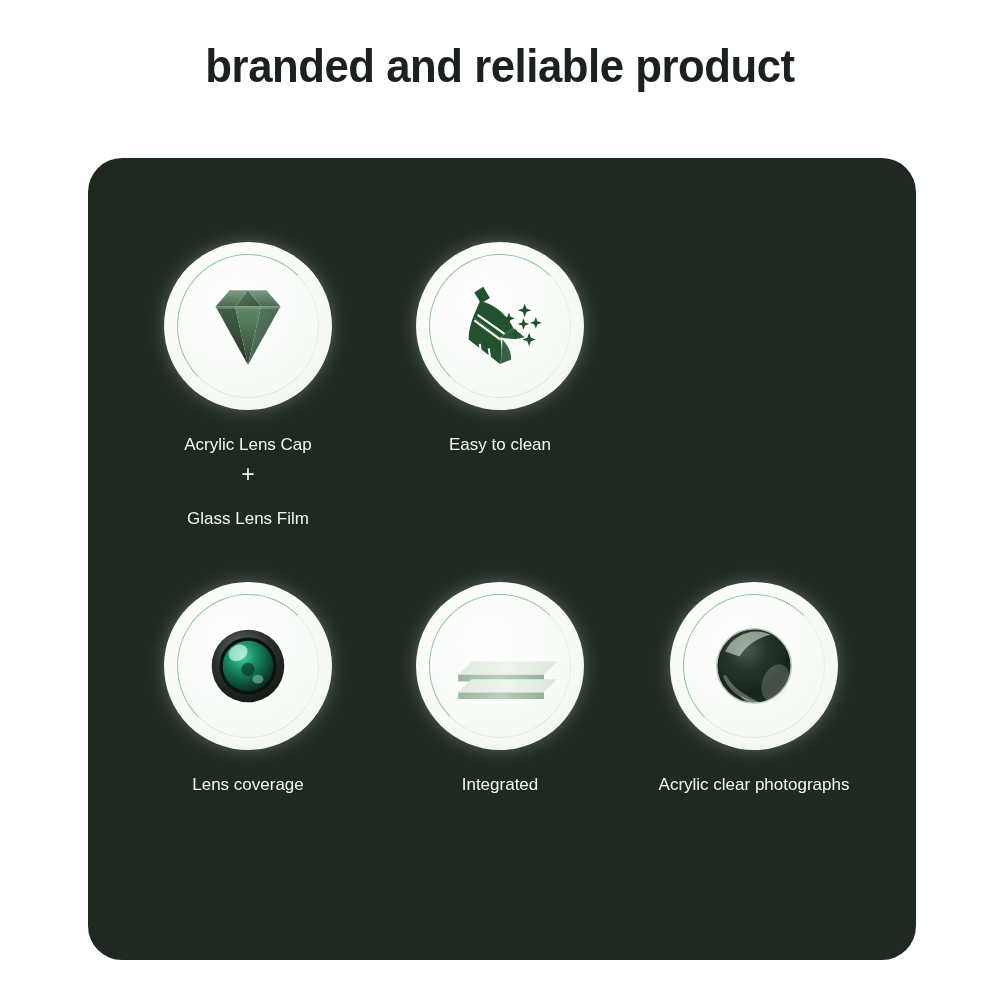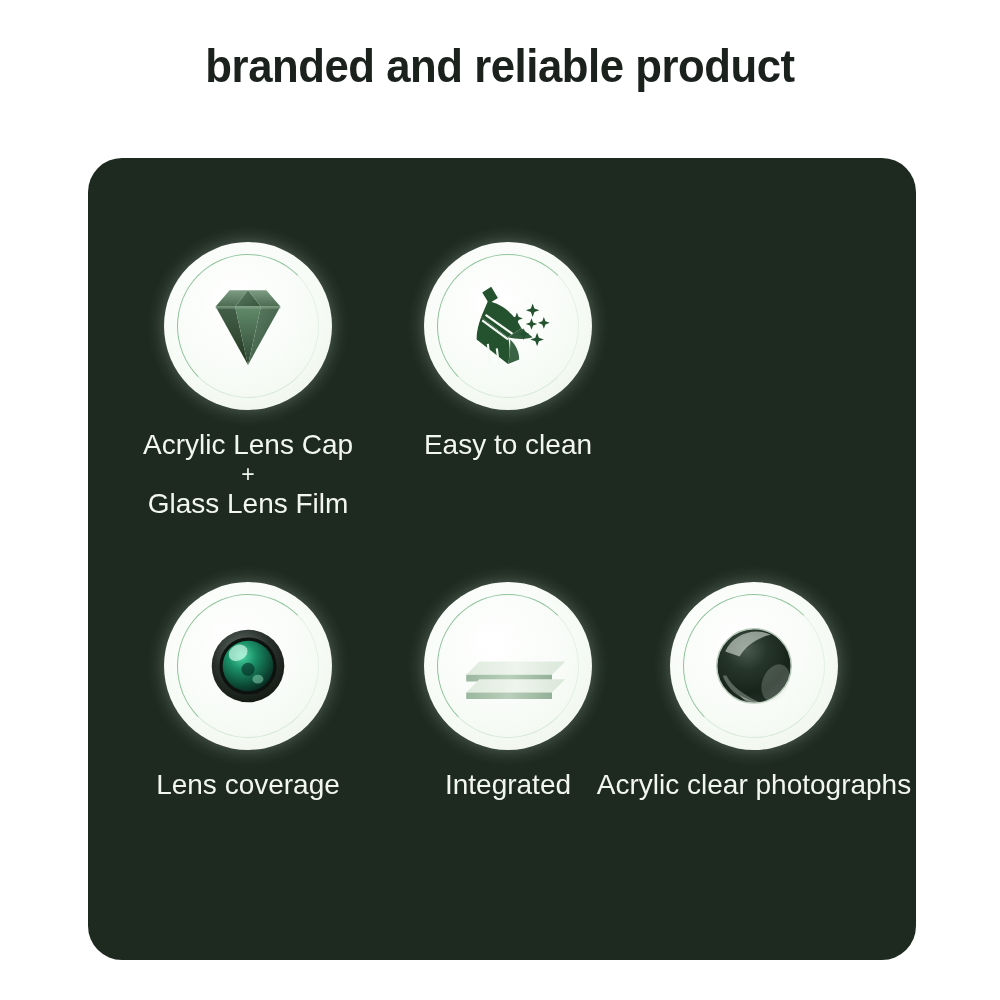--- a/index.html
+++ b/index.html
@@ -54,21 +54,21 @@
   .cell {
     position: absolute;
     width: 276px;
     display: flex;
     flex-direction: column;
     align-items: center;
   }
   .row1 { top: 84px; }
   .row2 { top: 424px; }
   .col1 { left: 22px; }
-  .col2 { left: 282px; }
+  .col2 { left: 274px; }
   .col3 { left: 528px; }
 
   
   .badge {
     position: relative;
     width: 168px;
     height: 168px;
     border-radius: 50%;
     background: radial-gradient(circle at 42% 36%, #ffffff 0%, #f7fbf6 56%, #eaf3e8 100%);
     box-shadow: 0 0 18px rgba(226,242,226,0.30);
@@ -89,21 +89,21 @@
     border-bottom-color: rgba(127,186,141,0.30);
     opacity: 0.85;
     pointer-events: none;
   }
   .badge svg { position: relative; z-index: 2; display: block; }
 
   
   .label {
     margin-top: 18px;
     color: #f2f6f1;
-    font-size: 28px;
+    font-size: 17px;
     line-height: 33px;
     text-align: center;
     font-family: "Liberation Sans", sans-serif;
     white-space: pre;
   }
   .label.wide { white-space: nowrap; }
   .label-plus { font-size: 23px; line-height: 26px; }
 </style>
 </head>
 <body>
@@ -138,21 +138,21 @@
           <polygon points="38,32 50,17 62,32 50,32" fill="url(#dgA)"></polygon>
           <polygon points="50,17 67,17 80,32 62,32" fill="url(#dgB)"></polygon>
           <polygon points="20,32 38,32 50,86 " fill="url(#dgC)"></polygon>
           <polygon points="38,32 62,32 50,86" fill="url(#dgD)"></polygon>
           <polygon points="62,32 80,32 50,86" fill="url(#dgA)"></polygon>
           <polygon points="20,32 80,32 80,34 20,34" fill="#86a88d" opacity="0.55"></polygon>
         </svg>
       </div>
       <div class="label">Acrylic Lens Cap</div>
       <div class="label label-plus" style="margin-top:0">+</div>
-      <div class="label" style="margin-top:0">Glass Lens Film</div>
+      <div class="label" style="margin-top:15px">Glass Lens Film</div>
     </div>
 
     <div class="cell row1 col2">
       <div class="badge">
         <svg width="112" height="112" viewBox="0 0 100 100">
           <g fill="#24522f">
             <path d="M27 20 L35 15 L41 25 L33 30 Z"></path>
             <path d="M32 28 C45 30 56 40 62 52 L50 60 L26 42 Z"></path>
             <path d="M26 42 L50 60 C52 68 52 76 50 84 L22 62 C22 54 24 48 26 42 Z"></path>
             <path d="M50 60 C58 62 66 62 72 60 L62 52 Z" opacity="0.95"></path>

